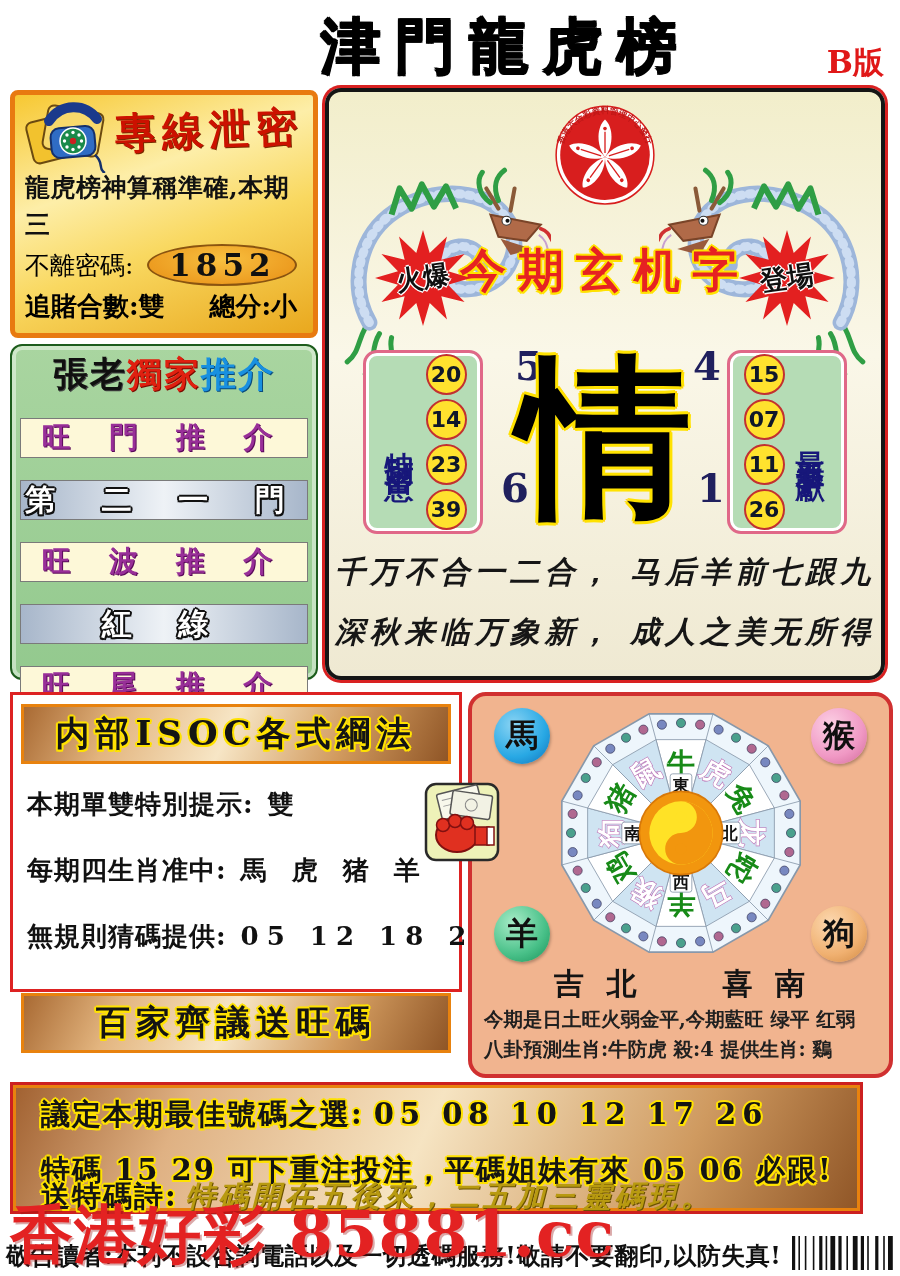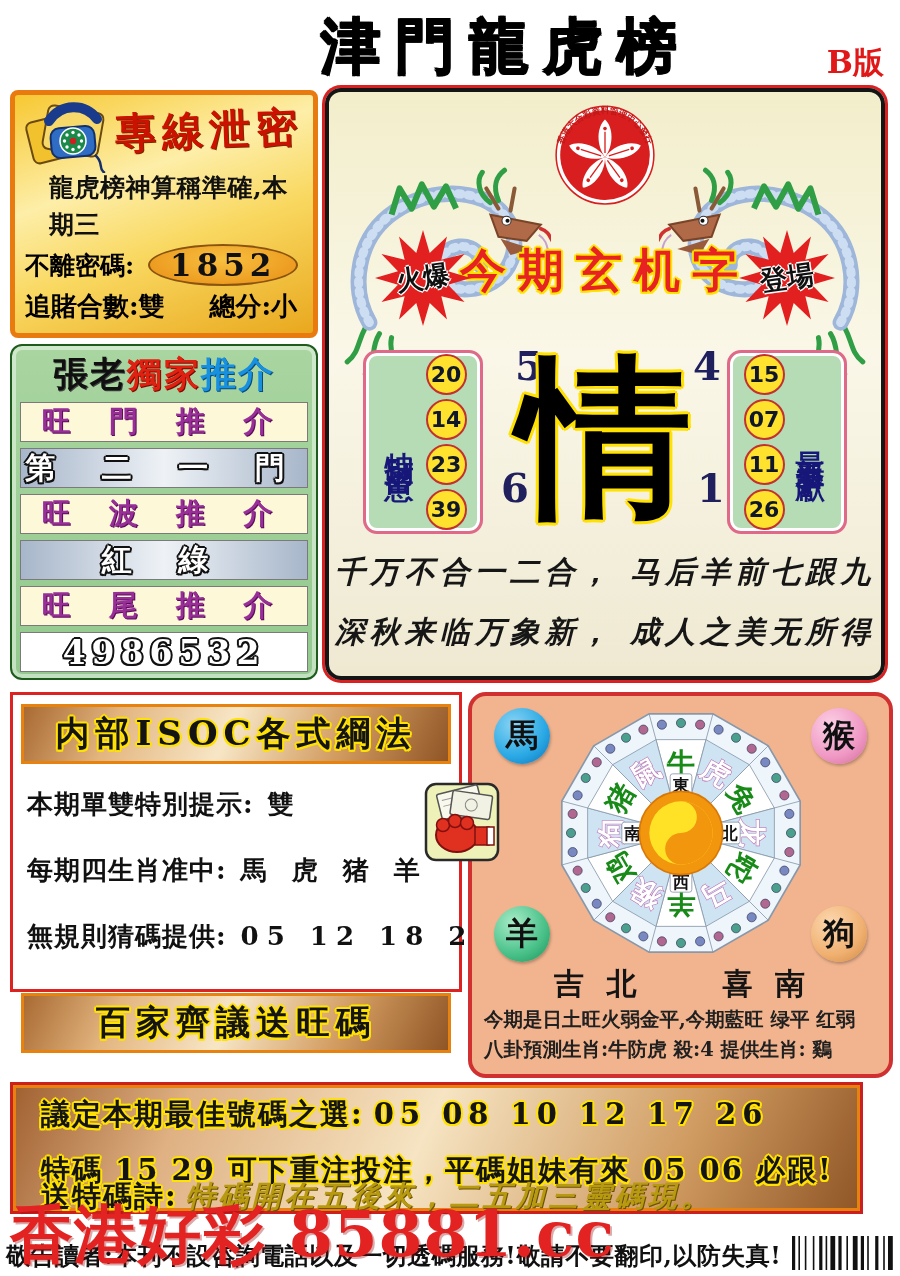--- a/index.html
+++ b/index.html
@@ -18,37 +18,37 @@
   .edition { position:absolute; top:42px; right:16px; font-size:31px; font-weight:900; color:#e01818; font-family:"DejaVu Serif", serif; }
 
   
   .hotline { position:absolute; left:10px; top:90px; width:308px; height:248px;
     border:5px solid #e87a10; border-radius:8px;
     background:linear-gradient(160deg,#f7c832 0%,#fdeea8 35%,#f9d860 60%,#e9a81e 100%); }
   .hotline-head { position:relative; height:74px; }
   .hotline-title { position:absolute; left:100px; top:8px; font-size:41px; font-weight:900; color:#cc1100;
     font-family:"DejaVu Serif", serif; letter-spacing:6px; text-shadow:1px 1px 0 #7a2a00; transform:rotate(-2deg); }
   .phone-ico { position:absolute; left:6px; top:2px; }
-  .hotline-line { padding:0 24px; font-size:25px; font-weight:900; color:#111; line-height:37px; font-family:"DejaVu Serif", serif; letter-spacing:0.5px;margin-left:10px; }
+  .hotline-line { padding:0 10px; font-size:25px; font-weight:900; color:#111; line-height:37px; font-family:"DejaVu Serif", serif; letter-spacing:0.5px; }
   .code-row { display:flex; align-items:center; gap:14px; padding:0 10px; height:44px; }
-  .code-label { font-size:25px; font-weight:700; font-family:"DejaVu Serif", serif; }
+  .code-label { font-size:25px; font-weight:400; font-family:"DejaVu Serif", serif; }
   .code-oval { display:inline-flex; align-items:center; justify-content:center; width:150px; height:42px;
     border-radius:50%; border:2px solid #8a5410; background:radial-gradient(ellipse at 50% 35%,#f8c040,#e88e14);
     font-size:31px; font-weight:900; letter-spacing:5px; color:#111; font-family:"DejaVu Serif", serif; }
   .hotline-last { display:flex; justify-content:space-between; padding:2px 16px 0 10px; font-size:26px; font-weight:900; font-family:"DejaVu Serif", serif; }
 
   
   .zhang { position:absolute; left:10px; top:344px; width:308px; height:336px;
     border:2px solid #1d5c1d; border-radius:12px; background:linear-gradient(180deg,#a9d5a0,#93c98e);
     box-shadow:inset 0 0 0 4px rgba(255,255,255,.45); padding:6px 8px; }
   .zhang-title { text-align:center; font-size:35px; font-weight:900; letter-spacing:2px; height:44px; line-height:44px; font-family:"DejaVu Serif", serif; }
   .zt-black{color:#101010; text-shadow:1px 1px 0 #444;}
   .zt-red{color:#e02010; text-shadow:1px 1px 0 #7a0a00;}
   .zt-blue{color:#1890e0; text-shadow:1px 1px 0 #0a4a7a;}
-  .zhang-row { height:40px; margin-top:6px; border:1px solid #7a7a7a; display:flex; align-items:center; justify-content:center;
+  .zhang-row { height:40px; margin-top:22px; border:1px solid #7a7a7a; display:flex; align-items:center; justify-content:center;
     font-size:29px; font-weight:900; font-family:"DejaVu Serif", serif; }
   .zr-label { background:#fdf8d8; color:#982f98; letter-spacing:14px; text-shadow:1px 1px 0 #5a0a5a; }
   .zr-value { background:linear-gradient(90deg,#a7b6ca,#eef2f6 50%,#a7b6ca); letter-spacing:18px; font-size:30px; }
   .zr-white { background:#fff; letter-spacing:6px; font-size:33px; }
 
   
   .mystery { position:absolute; left:325px; top:88px; width:560px; height:592px;
     border:4px solid #151515; border-radius:16px; box-shadow:0 0 0 3px #d92121;
     background:linear-gradient(180deg,#f2eecb 0%,#faf7e8 45%,#efe9d2 100%); }
   .emblem { position:absolute; left:50%; top:2px; transform:translateX(-50%); z-index:4; }

